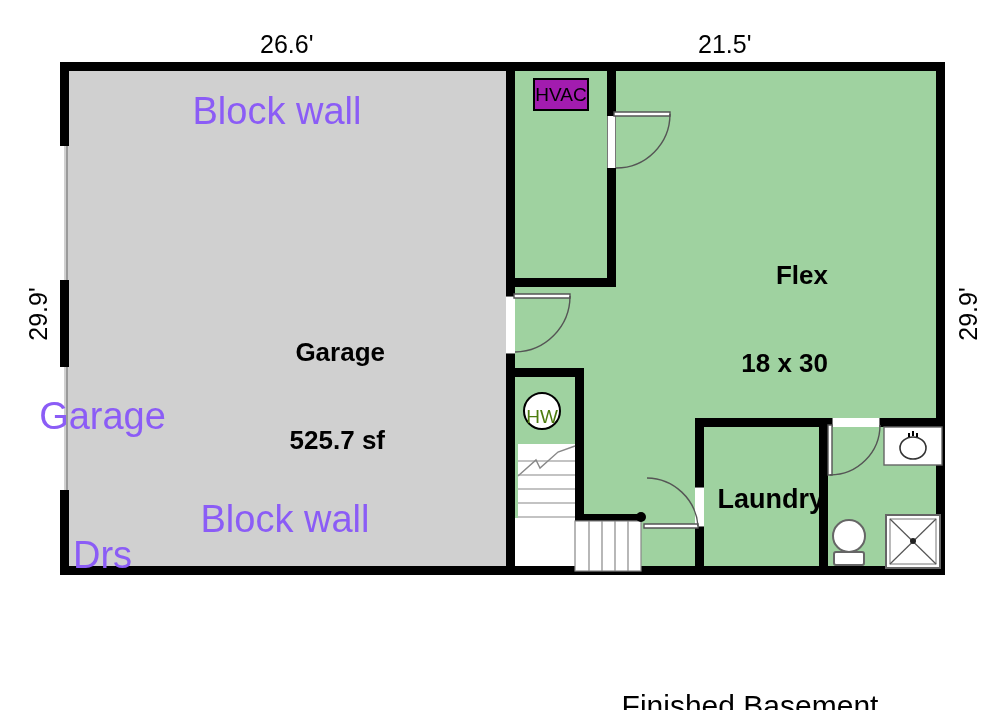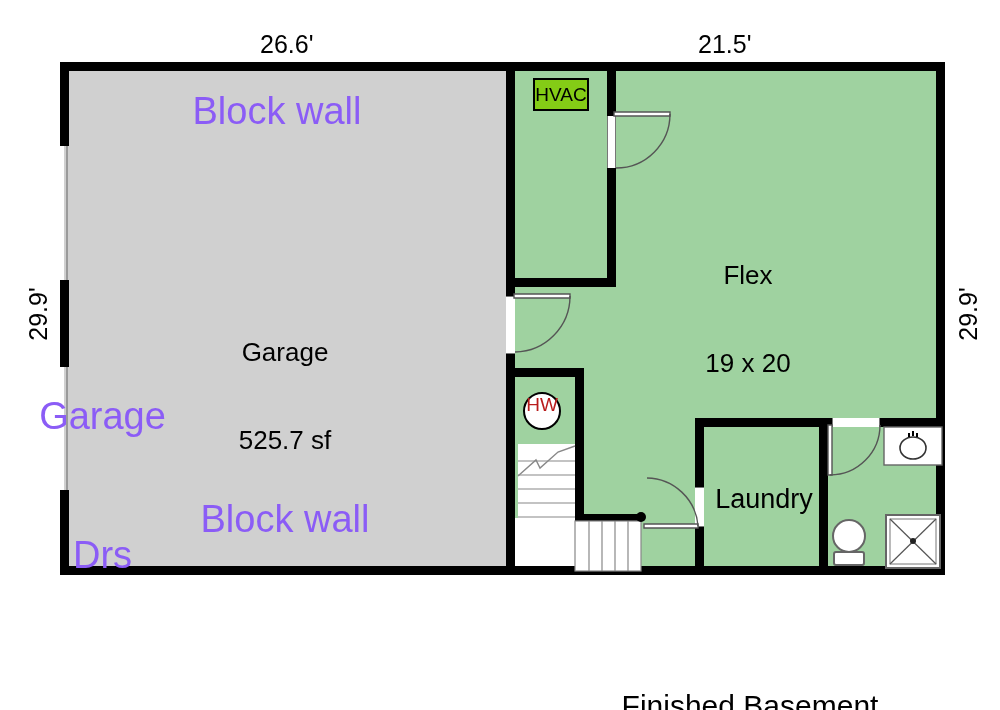--- a/index.html
+++ b/index.html
@@ -38,49 +38,50 @@
   .dim {
     font-size: 25px;
     letter-spacing: 0px;
   }
   .dim-vert {
     font-size: 25px;
     transform-origin: center center;
   }
   .room-label {
     font-size: 26px;
-    text-align: center;
+    text-align: right;
+    font-weight: bold;
   }
   .room-label-sm { font-size: 27px; }
   .big-red {
     font-size: 38px;
     text-align: center;
   }
   .caption {
     font-size: 30px;
     text-align: center;
   }
   .hvac-box {
     border: 2px solid #000;
-    background: #84cc16;
+    background: #a21caf;
     font-size: 19px;
     display: flex;
     align-items: center;
     justify-content: center;
     color: #000;
   }
   .hw-circle {
     border: 2px solid #000;
     background: #ffffff;
     border-radius: 50%;
     font-size: 19px;
     display: flex;
-    align-items: flex-start;
+    align-items: flex-end;
     justify-content: center;
-    color: #b91c1c;
+    color: #4d7c0f;
   }
   svg { display: block; overflow: visible; }
 </style>
 </head>
 <body>
 
 <div id="plan">
 
   <div class="txt dim" style="left:260px; top:30px;">26.6'</div>
 
@@ -198,21 +199,21 @@
     <circle cx="27" cy="26" r="3" fill="#222"></circle>
   </svg>
 
   <div class="txt room-label" style="left:185px; top:280px; width:200px;">
     <div>Garage</div>
     <div>525.7 sf</div>
   </div>
 
   <div class="txt room-label" style="left:668px; top:203px; width:160px;">
     <div>Flex</div>
-    <div>19 x 20</div>
+    <div>18 x 30</div>
   </div>
 
   <div class="txt room-label room-label-sm" style="left:704px; top:484px; width:120px;">Laundry</div>
 
   <div class="txt big-red txt-red" style="left:147px; top:90px; width:260px;">Block wall</div>
 
   <div class="txt big-red txt-red" style="left:155px; top:498px; width:260px;">Block wall</div>
 
   <div class="txt big-red txt-red" style="left:10px; top:300px; width:185px; line-height:1.22;">
     <div>Garage</div>

